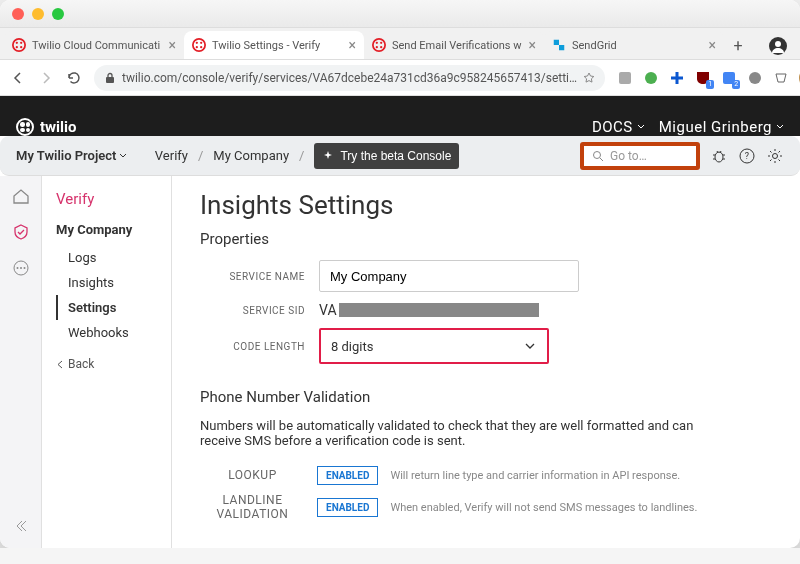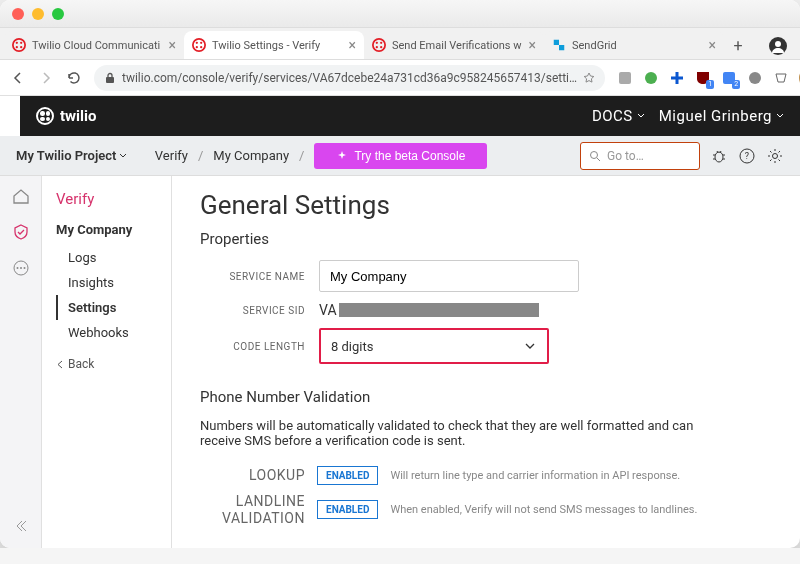--- a/index.html
+++ b/index.html
@@ -115,24 +115,23 @@
   .avatar-ext {
     width: 20px; height: 20px; border-radius: 50%;
     background: #c09050;
   }
   
   .twilio-top {
     height: 40px;
     background: #1d1d1d;
     color: #fff;
     display: flex;
-    align-items: center;
+    align-items: flex-end;
     padding: 0 16px;
     gap: 14px;
-    margin-left: 20px;
   }
   .twilio-logo {
     font-weight: 700; font-size: 15px;
     display: flex; align-items: center; gap: 6px;
   }
   .twilio-logo-mark {
     width: 18px; height: 18px;
     border: 2px solid #fff; border-radius: 50%;
     display: grid; grid-template-columns: 1fr 1fr;
     grid-template-rows: 1fr 1fr; gap: 1px; padding: 2px;
@@ -142,34 +141,35 @@
   .nav-item { font-size: 15px; letter-spacing: 0.5px; display: flex; align-items: center; gap: 4px; cursor: pointer; }
   
   .subhead {
     height: 40px;
     background: #eceef0;
     display: flex;
     align-items: center;
     padding: 0 16px;
     gap: 10px;
     border-bottom: 1px solid #ddd;
+    border-radius: 9px;
   }
   .project-name { font-weight: 600; display: flex; align-items: center; gap: 2px; }
   .crumb-sep { color: #999; }
   .beta-btn {
-    background: #d946ef; color: #fff;
+    background: #404040; color: #fff;
     border: none; border-radius: 3px;
-    padding: 6px 22px;
+    padding: 6px 8px;
     font-size: 12px; cursor: pointer;
     display: flex; align-items: center; gap: 6px;
   }
   .search {
     margin-left: auto;
     height: 28px; width: 120px;
-    background: #fff; border: 1px solid #c2410c; border-radius: 3px;
+    background: #fff; border: 4px solid #c2410c; border-radius: 3px;
     display: flex; align-items: center; padding: 0 8px; gap: 6px;
     font-size: 12px; color: #999;
   }
   .head-ico { width: 18px; height: 18px; color: #333; display: flex; align-items: center; justify-content: center; cursor: pointer; }
   
   .app-body {
     flex: 1; display: flex;
     overflow: hidden;
   }
   .iconrail {
@@ -215,21 +215,21 @@
     padding: 0 10px; font-size: 13px;
     display: flex; align-items: center; justify-content: space-between;
     cursor: pointer; outline: 3px solid #d6336c; outline-offset: 0;
     border: 1px solid #ccc;
   }
   .select-hl { border: 2px solid #e11d48; outline: none; }
   .chev { color: #333; }
   .para { font-size: 13px; color: #333; margin: 8px 0 18px 0; max-width: 520px; }
   .toggle-row { display: flex; align-items: center; gap: 12px; margin-bottom: 8px; }
   .toggle-label {
-    width: 105px; text-align: right; font-size: 14px;
+    width: 105px; text-align: center; font-size: 12px;
     letter-spacing: 0.5px; color: #666; text-transform: uppercase;
     line-height: 1.2;
   }
   .toggle-pill {
     border: 1px solid #1976d2; color: #1976d2;
     padding: 3px 8px; font-size: 10px; font-weight: 700;
     cursor: pointer;
   }
   .toggle-desc { font-size: 11px; color: #888; }
 </style>
@@ -466,21 +466,21 @@
       </ul>
       <div class="side-back">
         <svg width="9" height="9" viewBox="0 0 9 9" style="vertical-align:middle">
             <path d="M6 1L2 4.5 6 8" stroke="#555" fill="none"></path>
           </svg>
         <span>Back</span>
       </div>
     </div>
 
     <div class="content">
-      <h1>General Settings</h1>
+      <h1>Insights Settings</h1>
 
       <h3 class="section">Properties</h3>
 
       <div class="field-row">
         <div class="field-label">SERVICE NAME</div>
         <input class="text-input" value="My Company" style="">
       </div>
 
       <div class="field-row">
         <div class="field-label">SERVICE SID</div>

